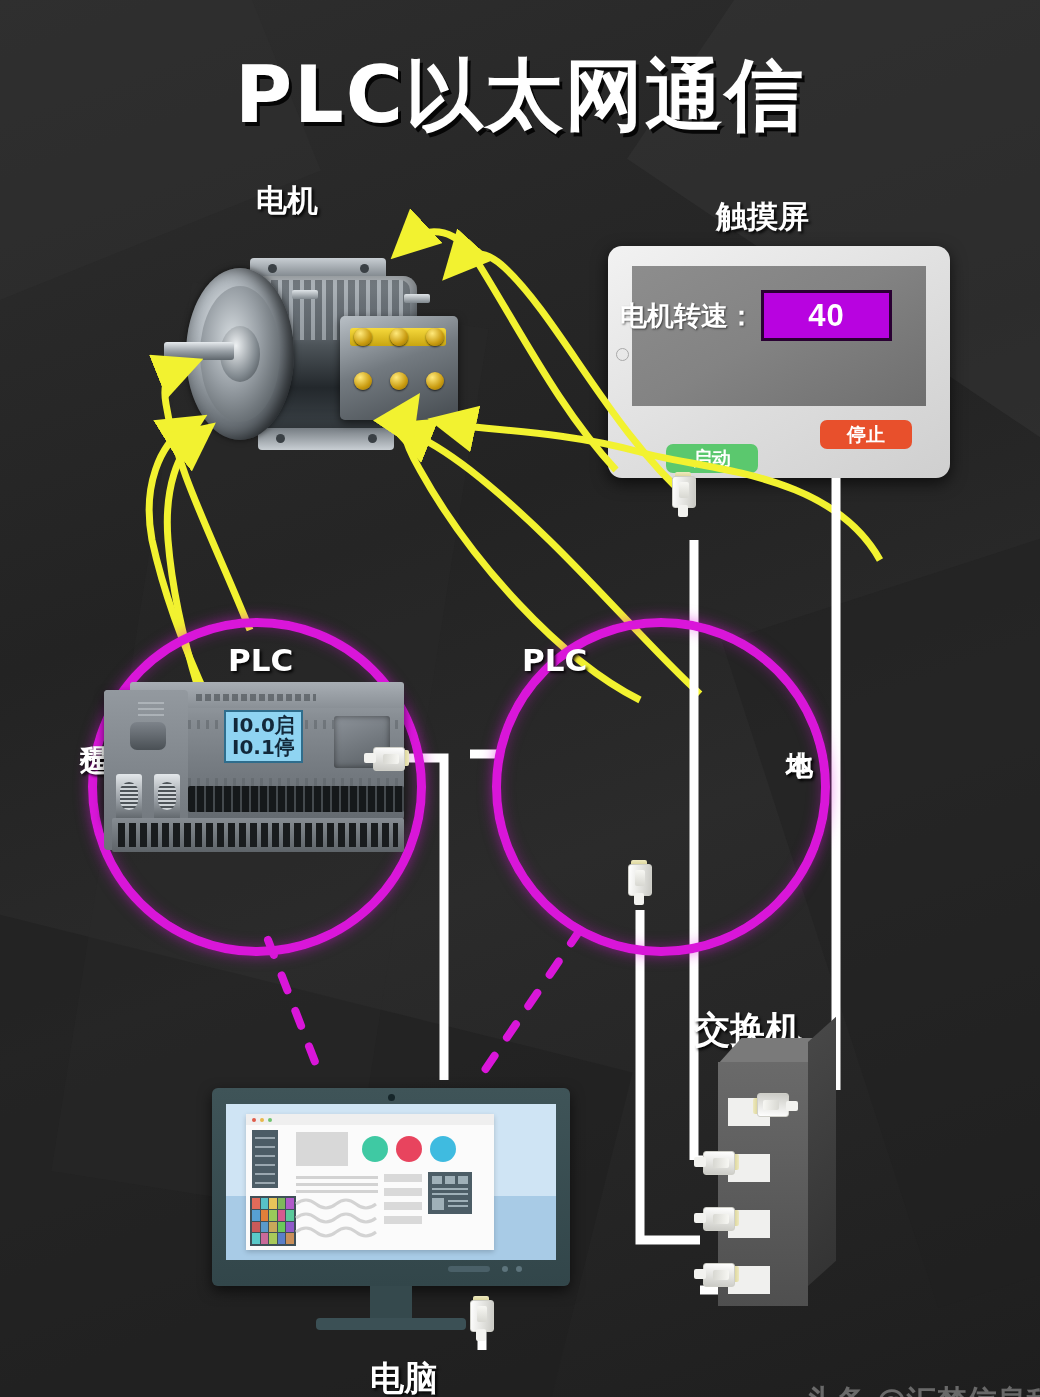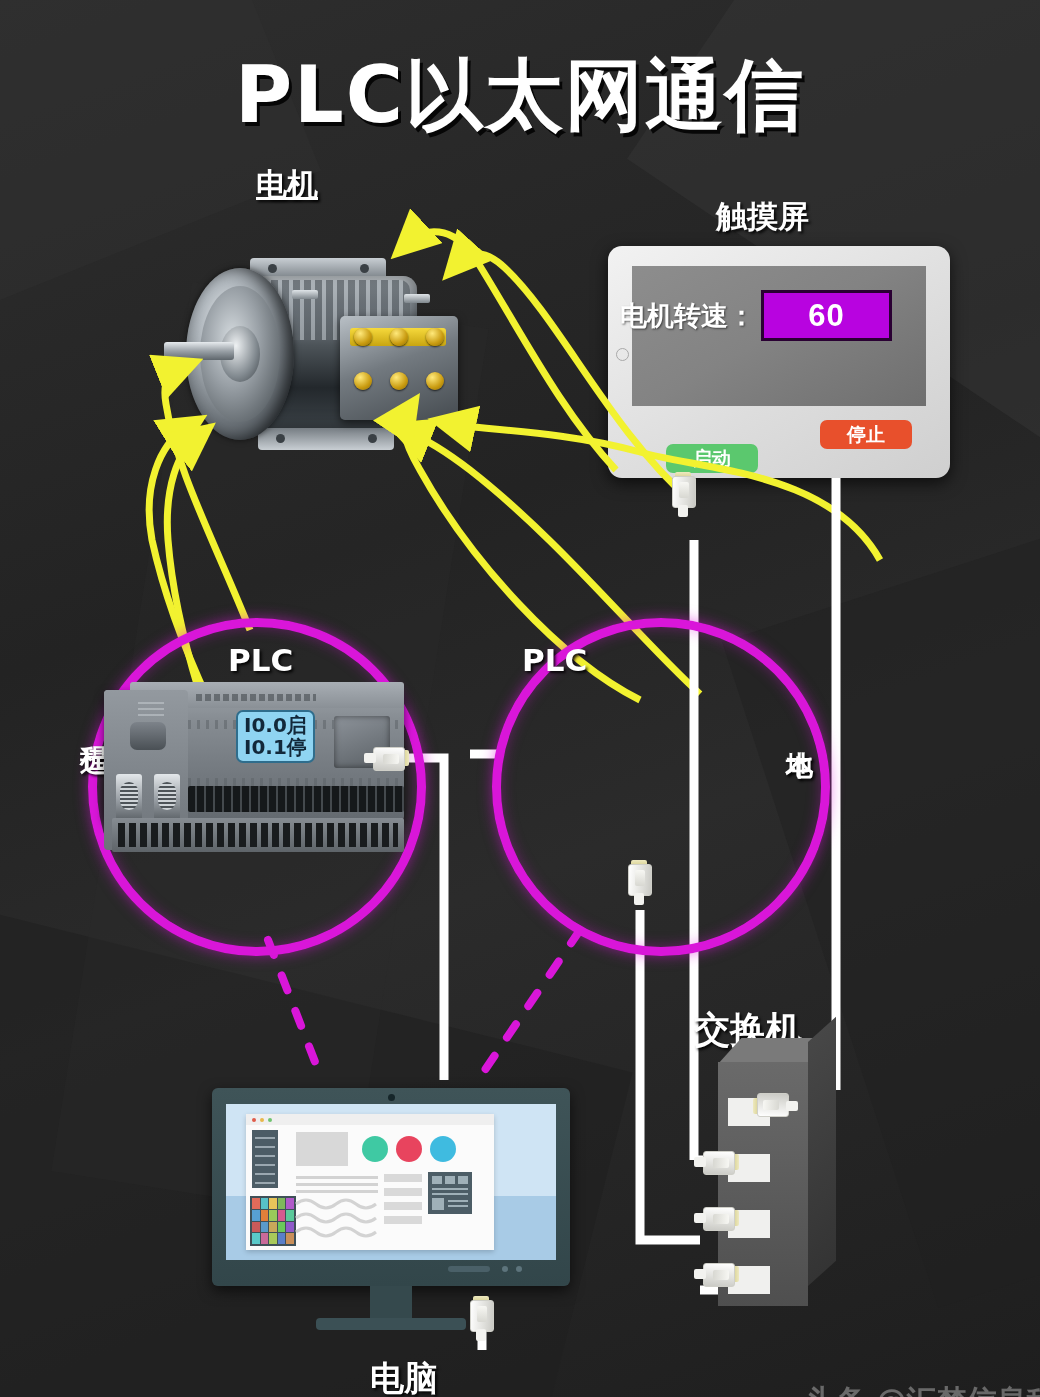--- a/index.html
+++ b/index.html
@@ -181,21 +181,21 @@
 
   <div class="bgfacet f1"></div>
   <div class="bgfacet f2"></div>
   <div class="bgfacet f3"></div>
   <div class="bgfacet f4"></div>
   <div class="bgfacet f5"></div>
   <div class="bgfacet f6"></div>
 
   <div id="title">PLC以太网通信</div>
 
-  <div class="lbl" style="left:256px;top:164px;text-decoration:underline;">电机</div>
+  <div class="lbl" style="left:256px;top:180px;">电机</div>
   <div id="motor-wrap">
     <div class="mt m-foot-t">
       <span class="bolt" style="left:18px;"></span>
         <span class="bolt" style="left:110px;"></span>
     </div>
     <div class="mt m-body"></div>
     <div class="mt m-fins"></div>
     <div class="mt m-foot-b">
       <span class="bolt" style="left:18px;"></span>
         <span class="bolt" style="left:110px;"></span>
@@ -216,21 +216,21 @@
       <span class="term" style="left:86px;top:56px;"></span>
     </div>
   </div>
 
   <div class="lbl" style="left:716px;top:196px;">触摸屏</div>
   <div id="hmi">
     <div id="hmi-home"></div>
     <div id="hmi-screen"></div>
     <div id="hmi-row">
       <span id="hmi-cap">电机转速：</span>
-      <span id="hmi-val">60</span>
+      <span id="hmi-val">40</span>
     </div>
     <div id="hmi-btns">
       <div class="hmi-btn" id="btn-start">启动</div>
       <div class="hmi-btn" id="btn-stop">停止</div>
     </div>
   </div>
 
   <svg class="overlay">
     <defs>
       <marker id="ya" markerWidth="7" markerHeight="7" refX="3.4" refY="3.4" orient="auto">
@@ -291,21 +291,21 @@
     <div class="panel"></div>
     <div class="dsub" style="left:12px;">
         <i></i>
       </div>
     <div class="dsub" style="left:50px;">
         <i></i>
       </div>
     <div class="term-strip"></div>
     <div class="combplate"></div>
     <div class="combslots"></div>
-    <div class="tag" style="left:132px;top:28px;border-radius:7px;">
+    <div class="tag" style="left:120px;top:28px;">
       <div>I0.0启</div>
       <div>I0.1停</div>
     </div>
   </div>
   <div class="rj" style="left:374px;top:738px;transform:rotate(90deg);">
     <div class="gold"></div>
       <div class="body">
         <div class="clip"></div>
       </div>
       <div class="tail"></div>

